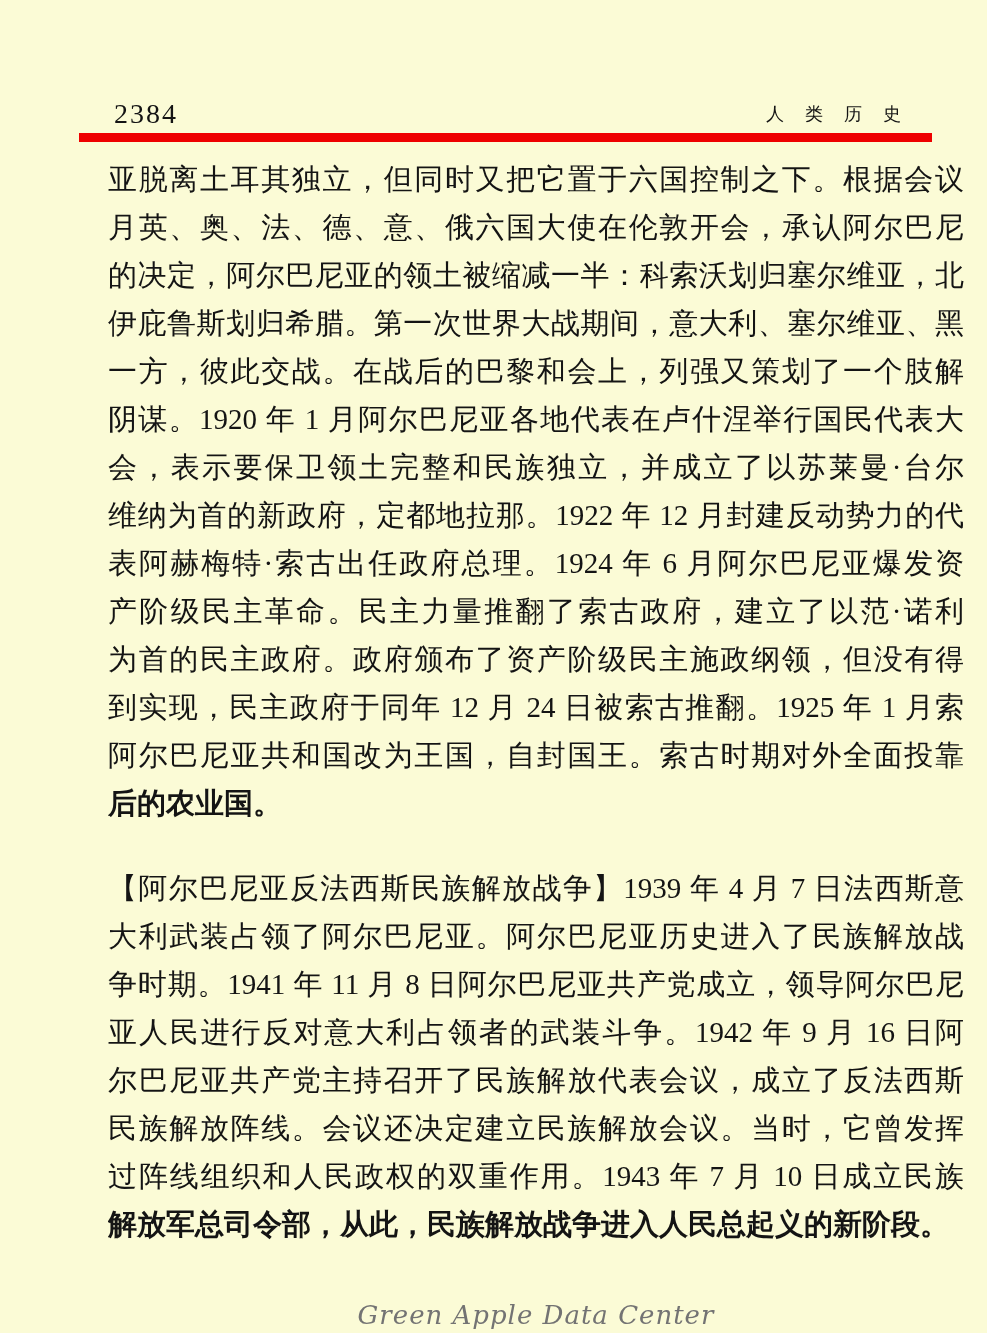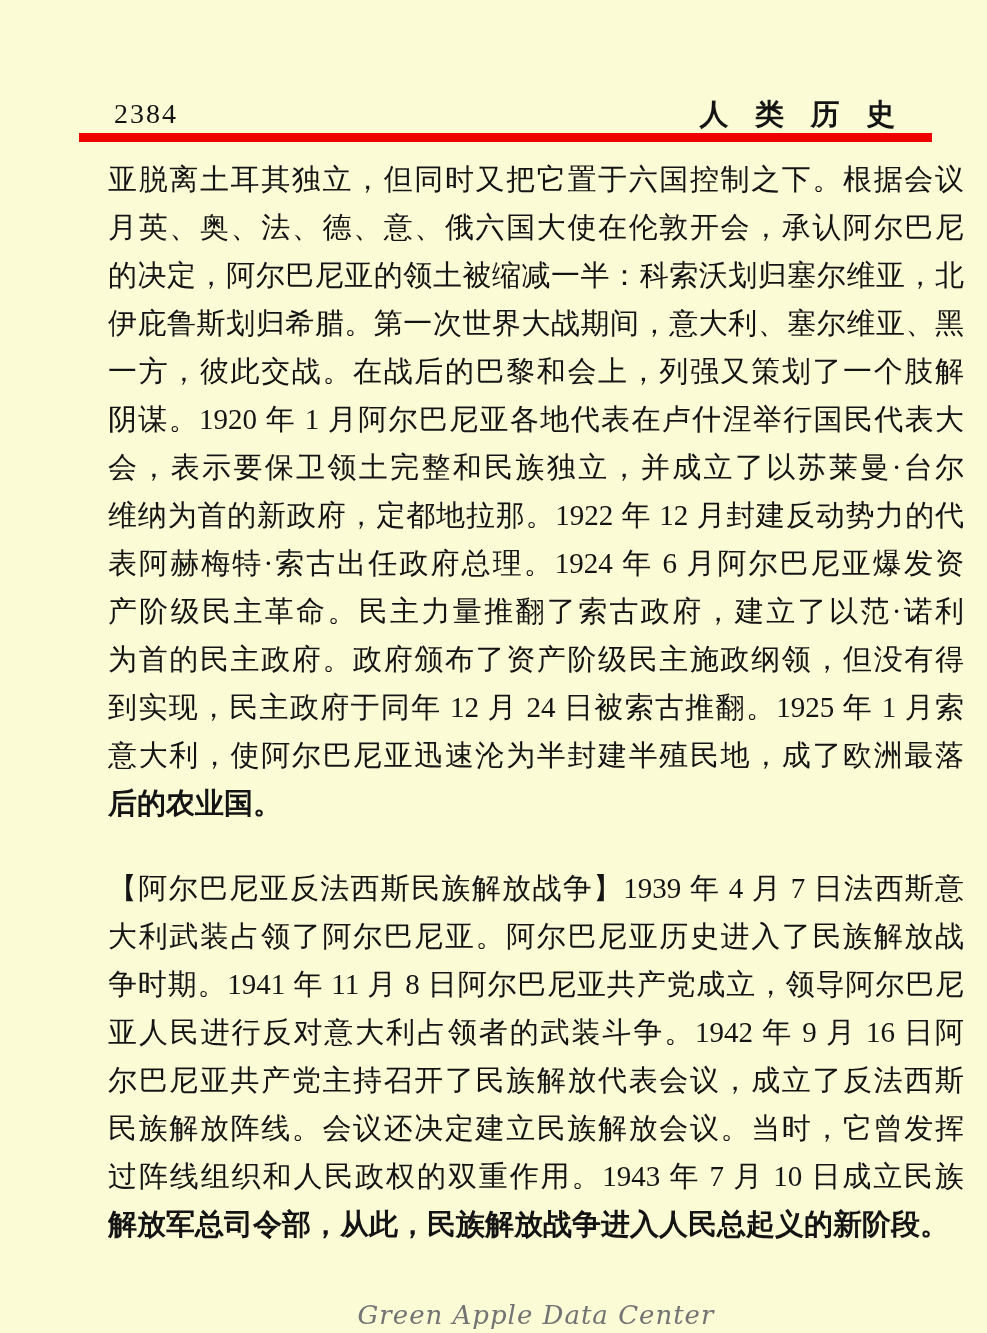--- a/index.html
+++ b/index.html
@@ -11,24 +11,23 @@
     font-family:"Liberation Serif", sans-serif;
     overflow:hidden;
   }
   .header-row { position:absolute; top:82px; left:98px; right:80px; height:32px; }
   .page-number {
     position:absolute; left:0; top:0;
     font-size:28px; line-height:32px; letter-spacing:2px;
     font-family:"Liberation Serif", serif;
   }
   .section-title {
-    position:absolute; right:8px; top:0;
-    font-size:29px; line-height:32px; letter-spacing:4px;
+    position:absolute; right:2px; top:0;
+    font-size:18px; line-height:32px; letter-spacing:4px;
     white-space:pre;
-    font-weight:bold;
   }
   .rule {
     position:absolute; left:67px; top:121px;
     width:853px; height:9px; background:#EE0000;
   }
   .body-text { position:absolute; left:88px; top:141px; width:872px; }
   .para {}
   .para + .para { margin-top:41px; }
   .line {
     height:44px; line-height:44px;
@@ -65,21 +64,21 @@
     <div class="line">的决定，阿尔巴尼亚的领土被缩减一半：科索沃划归塞尔维亚，北</div>
     <div class="line">伊庇鲁斯划归希腊。第一次世界大战期间，意大利、塞尔维亚、黑</div>
     <div class="line">一方，彼此交战。在战后的巴黎和会上，列强又策划了一个肢解</div>
     <div class="line">阴谋。1920 年 1 月阿尔巴尼亚各地代表在卢什涅举行国民代表大</div>
     <div class="line">会，表示要保卫领土完整和民族独立，并成立了以苏莱曼·台尔</div>
     <div class="line">维纳为首的新政府，定都地拉那。1922 年 12 月封建反动势力的代</div>
     <div class="line">表阿赫梅特·索古出任政府总理。1924 年 6 月阿尔巴尼亚爆发资</div>
     <div class="line">产阶级民主革命。民主力量推翻了索古政府，建立了以范·诺利</div>
     <div class="line">为首的民主政府。政府颁布了资产阶级民主施政纲领，但没有得</div>
     <div class="line">到实现，民主政府于同年 12 月 24 日被索古推翻。1925 年 1 月索</div>
-    <div class="line">意大利，使阿尔巴尼亚迅速沦为半封建半殖民地，成了欧洲最落</div>
+    <div class="line">阿尔巴尼亚共和国改为王国，自封国王。索古时期对外全面投靠</div>
     <div class="line para-end">后的农业国。</div>
   </div>
   <div class="para">
     <div class="line">【阿尔巴尼亚反法西斯民族解放战争】1939 年 4 月 7 日法西斯意</div>
     <div class="line">大利武装占领了阿尔巴尼亚。阿尔巴尼亚历史进入了民族解放战</div>
     <div class="line">争时期。1941 年 11 月 8 日阿尔巴尼亚共产党成立，领导阿尔巴尼</div>
     <div class="line">亚人民进行反对意大利占领者的武装斗争。1942 年 9 月 16 日阿</div>
     <div class="line">尔巴尼亚共产党主持召开了民族解放代表会议，成立了反法西斯</div>
     <div class="line">民族解放阵线。会议还决定建立民族解放会议。当时，它曾发挥</div>
     <div class="line">过阵线组织和人民政权的双重作用。1943 年 7 月 10 日成立民族</div>

